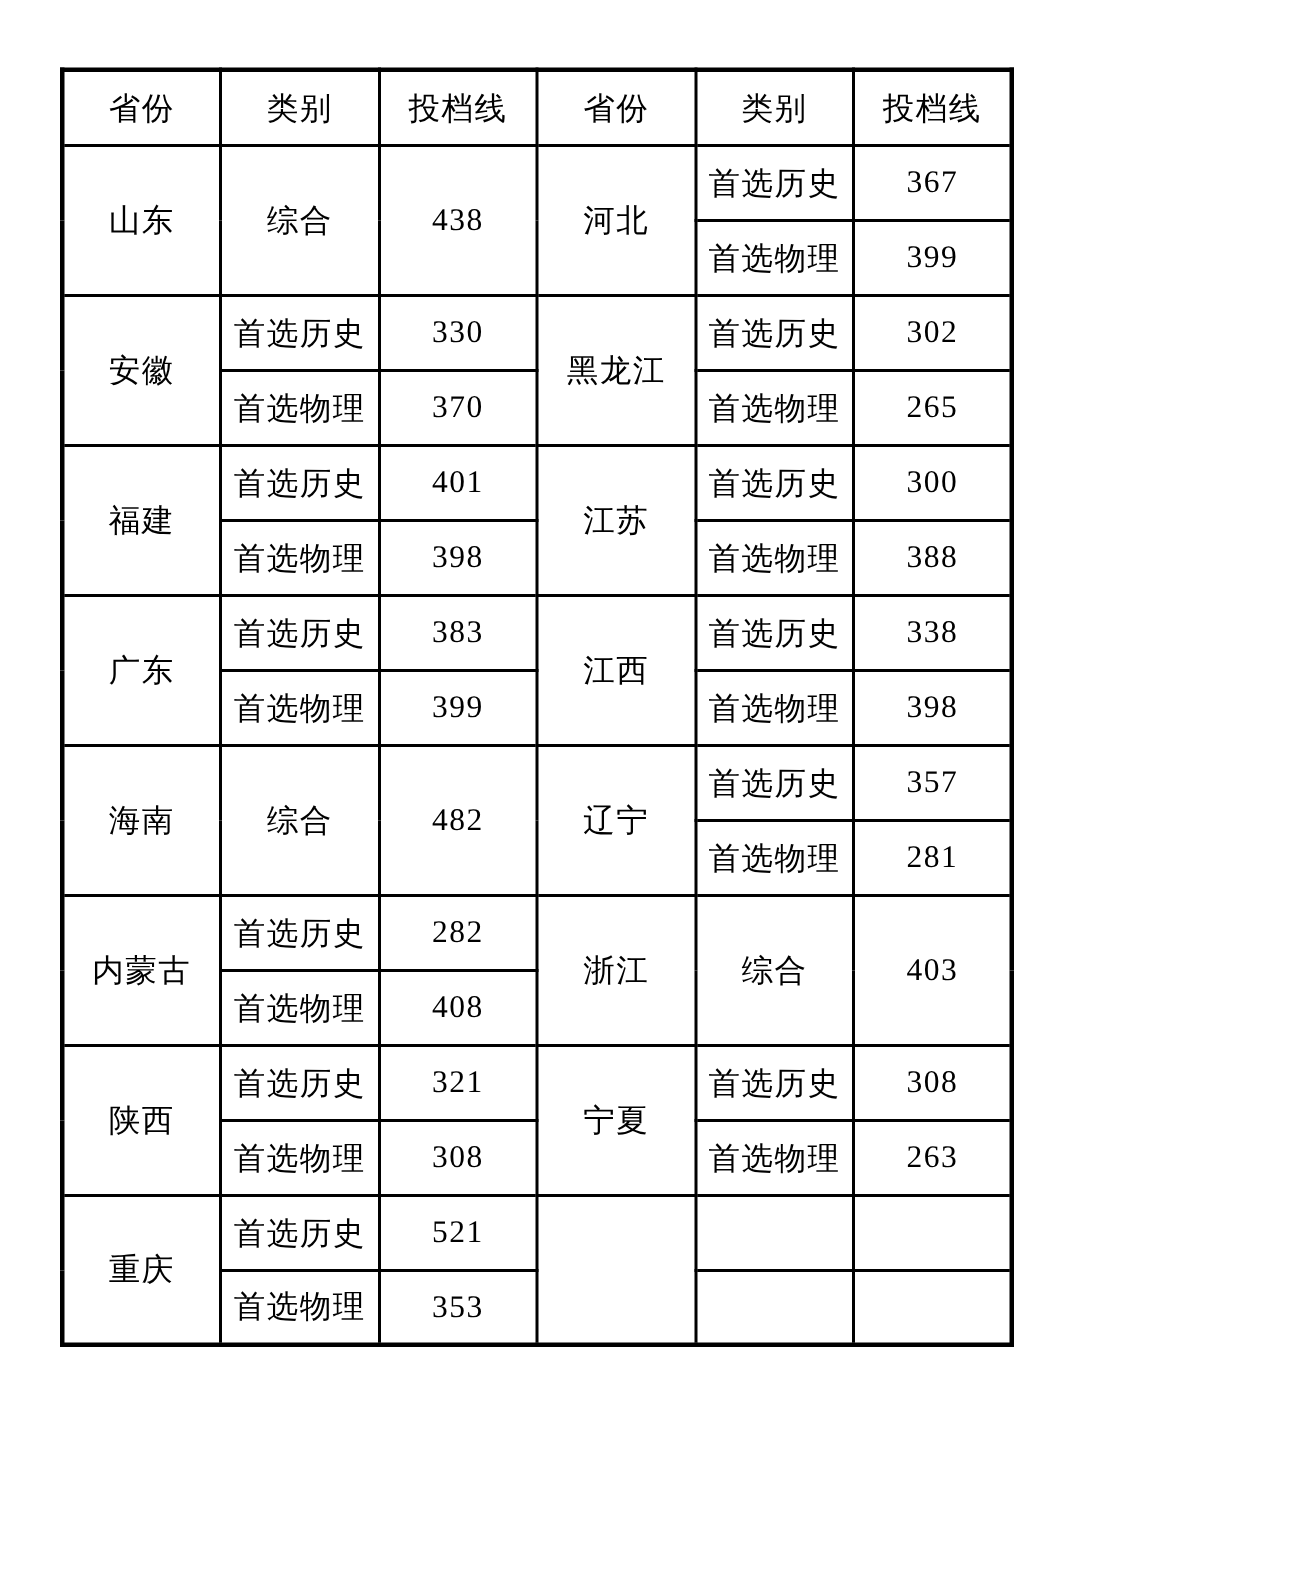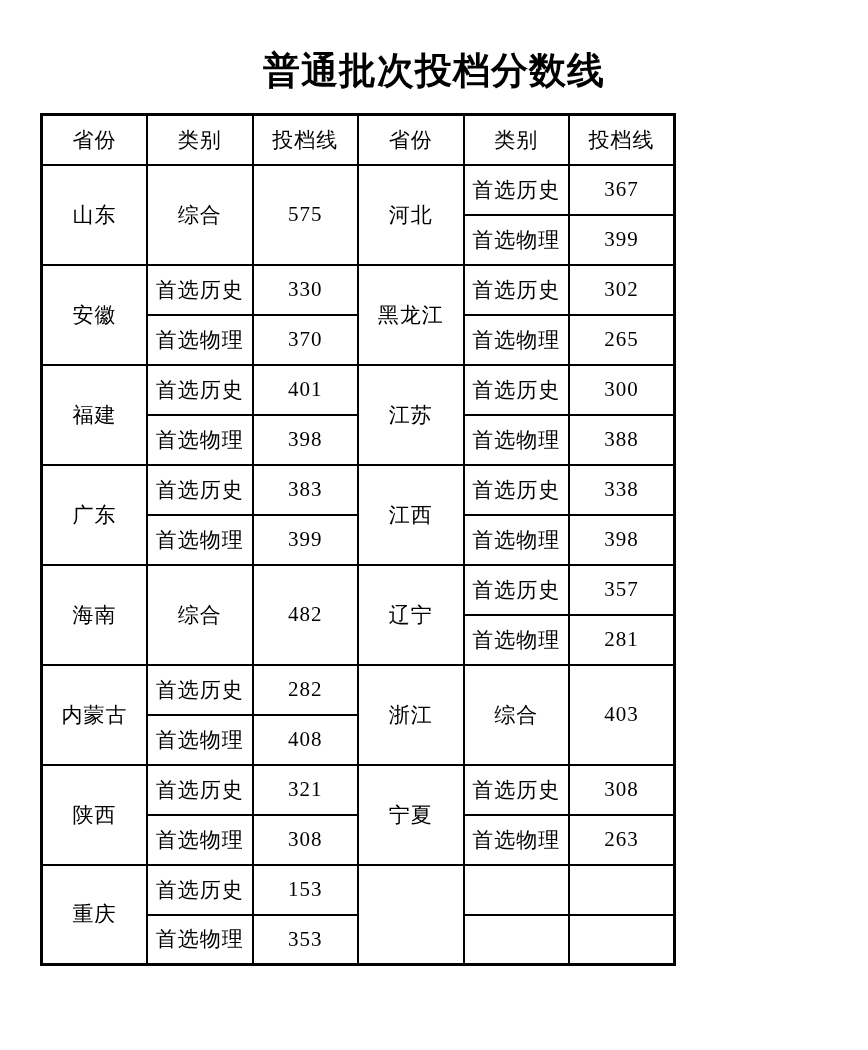--- a/index.html
+++ b/index.html
@@ -43,21 +43,20 @@
     font-size: 21px;
     font-weight: 400;
     letter-spacing: 1px;
     font-family: "Liberation Serif", "DejaVu Serif", serif;
   }
 </style>
 </head>
 <body>
 
 <div class="title-wrap">
-  <div class="title-line">普通批次投档分数线</div>
 </div>
 
 <table class="score-table">
   <colgroup>
       <col>
       <col>
       <col>
       <col>
       <col>
       <col>
@@ -70,21 +69,21 @@
       <th>省份</th>
       <th>类别</th>
       <th>投档线</th>
     </tr>
   </thead>
   <tbody>
 
     <tr>
       <td rowspan="2">山东</td>
       <td rowspan="2">综合</td>
-      <td rowspan="2">575</td>
+      <td rowspan="2">438</td>
       <td rowspan="2">河北</td>
       <td>首选历史</td>
       <td>367</td>
     </tr>
     <tr>
       <td>首选物理</td>
       <td>399</td>
     </tr>
 
     <tr>
@@ -169,21 +168,21 @@
     <tr>
       <td>首选物理</td>
       <td>308</td>
       <td>首选物理</td>
       <td>263</td>
     </tr>
 
     <tr>
       <td rowspan="2">重庆</td>
       <td>首选历史</td>
-      <td>153</td>
+      <td>521</td>
       <td rowspan="2"></td>
       <td></td>
       <td></td>
     </tr>
     <tr>
       <td>首选物理</td>
       <td>353</td>
       <td></td>
       <td></td>
     </tr>

